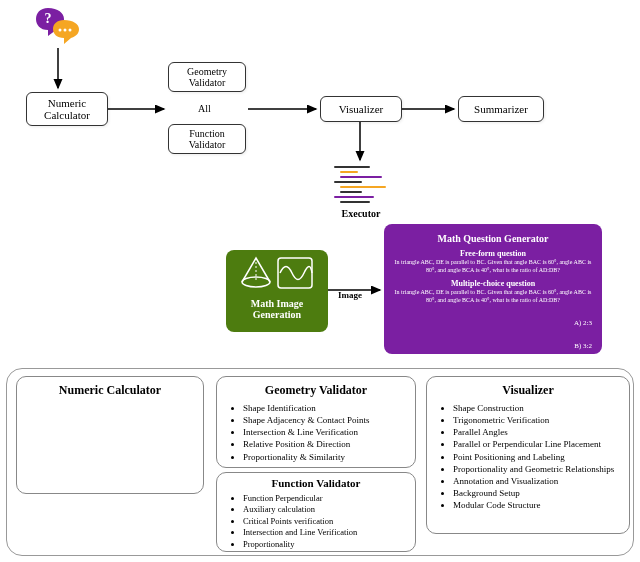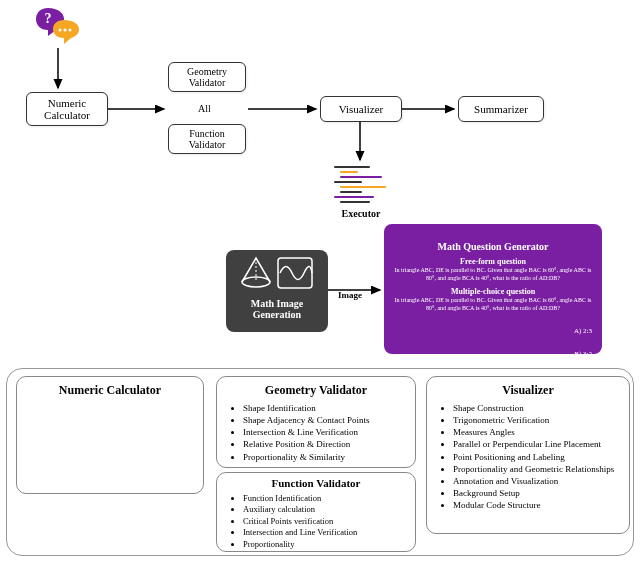--- a/index.html
+++ b/index.html
@@ -12,26 +12,26 @@
   
   
   .chat-icon { position: absolute; }
   
   
   .executor-block { position: absolute; }
   .exec-bar { position: absolute; height: 2px; border-radius: 1px; }
   .exec-label { position: absolute; font-size: 10px; font-weight: bold; text-align: center; }
   
   
-  .mig-box { position: absolute; background: #404040; border-radius: 8px; color: #fff; text-align: center; font-size: 10px; padding: 6px; }
+  .mig-box { position: absolute; background: #4d7c0f; border-radius: 8px; color: #fff; text-align: center; font-size: 10px; padding: 6px; }
   .mig-title { font-weight: bold; margin-top: 4px; font-size: 10px; }
   .mig-icon { display: inline-block; }
   
   
-  .mqg-box { position: absolute; background: #7b1fa2; border-radius: 8px; color: #fff; font-size: 7px; padding: 16px 10px; line-height: 1.3; }
+  .mqg-box { position: absolute; background: #7b1fa2; border-radius: 8px; color: #fff; font-size: 7px; padding: 8px 10px; line-height: 1.3; }
   .mqg-title { font-weight: bold; font-size: 10px; text-align: center; margin-bottom: 4px; }
   .mqg-sub { font-weight: bold; font-size: 8px; text-align: center; margin-top: 4px; }
   .mqg-body { font-size: 6px; text-align: center; }
   .mqg-mc { text-align: right; margin-top: 14px; font-family: Liberation Serif, serif; }
   
   
   .bottom-panel { position: absolute; border: 1px solid #999; border-radius: 16px; background: #fff; }
   .sub-card { position: absolute; border: 1px solid #888; border-radius: 10px; background: #fff; padding: 6px 10px; }
   .sub-card h3 { font-size: 12px; font-weight: bold; text-align: center; margin-bottom: 4px; }
   .sub-card ul { list-style: disc; padding-left: 16px; }
@@ -153,34 +153,34 @@
     <li>Shape Adjacency &amp; Contact Points</li>
     <li>Intersection &amp; Line Verification</li>
     <li>Relative Position &amp; Direction</li>
     <li>Proportionality &amp; Similarity</li>
   </ul>
 </div>
 
 <div class="sub-card" style="left:216px; top:472px; width:200px; height:80px; padding-top:4px;">
   <h3 style="font-size:11px;">Function Validator</h3>
   <ul style="margin-top:2px;">
-    <li style="font-size:8.5px;">Function Identification</li>
+    <li style="font-size:8.5px;">Function Perpendicular</li>
     <li style="font-size:8.5px;">Auxiliary calculation</li>
     <li style="font-size:8.5px;">Critical Points verification</li>
     <li style="font-size:8.5px;">Intersection and Line Verification</li>
     <li style="font-size:8.5px;">Proportionality</li>
   </ul>
 </div>
 
 <div class="sub-card" style="left:426px; top:376px; width:204px; height:158px;">
   <h3>Visualizer</h3>
   <ul>
     <li>Shape Construction</li>
     <li>Trigonometric Verification</li>
-    <li>Measures Angles</li>
+    <li>Parallel Angles</li>
     <li>Parallel or Perpendicular Line Placement</li>
     <li>Point Positioning and Labeling</li>
     <li>Proportionality and Geometric Relationships</li>
     <li>Annotation and Visualization</li>
     <li>Background Setup</li>
     <li>Modular Code Structure</li>
   </ul>
 </div>
 
 </body></html>

